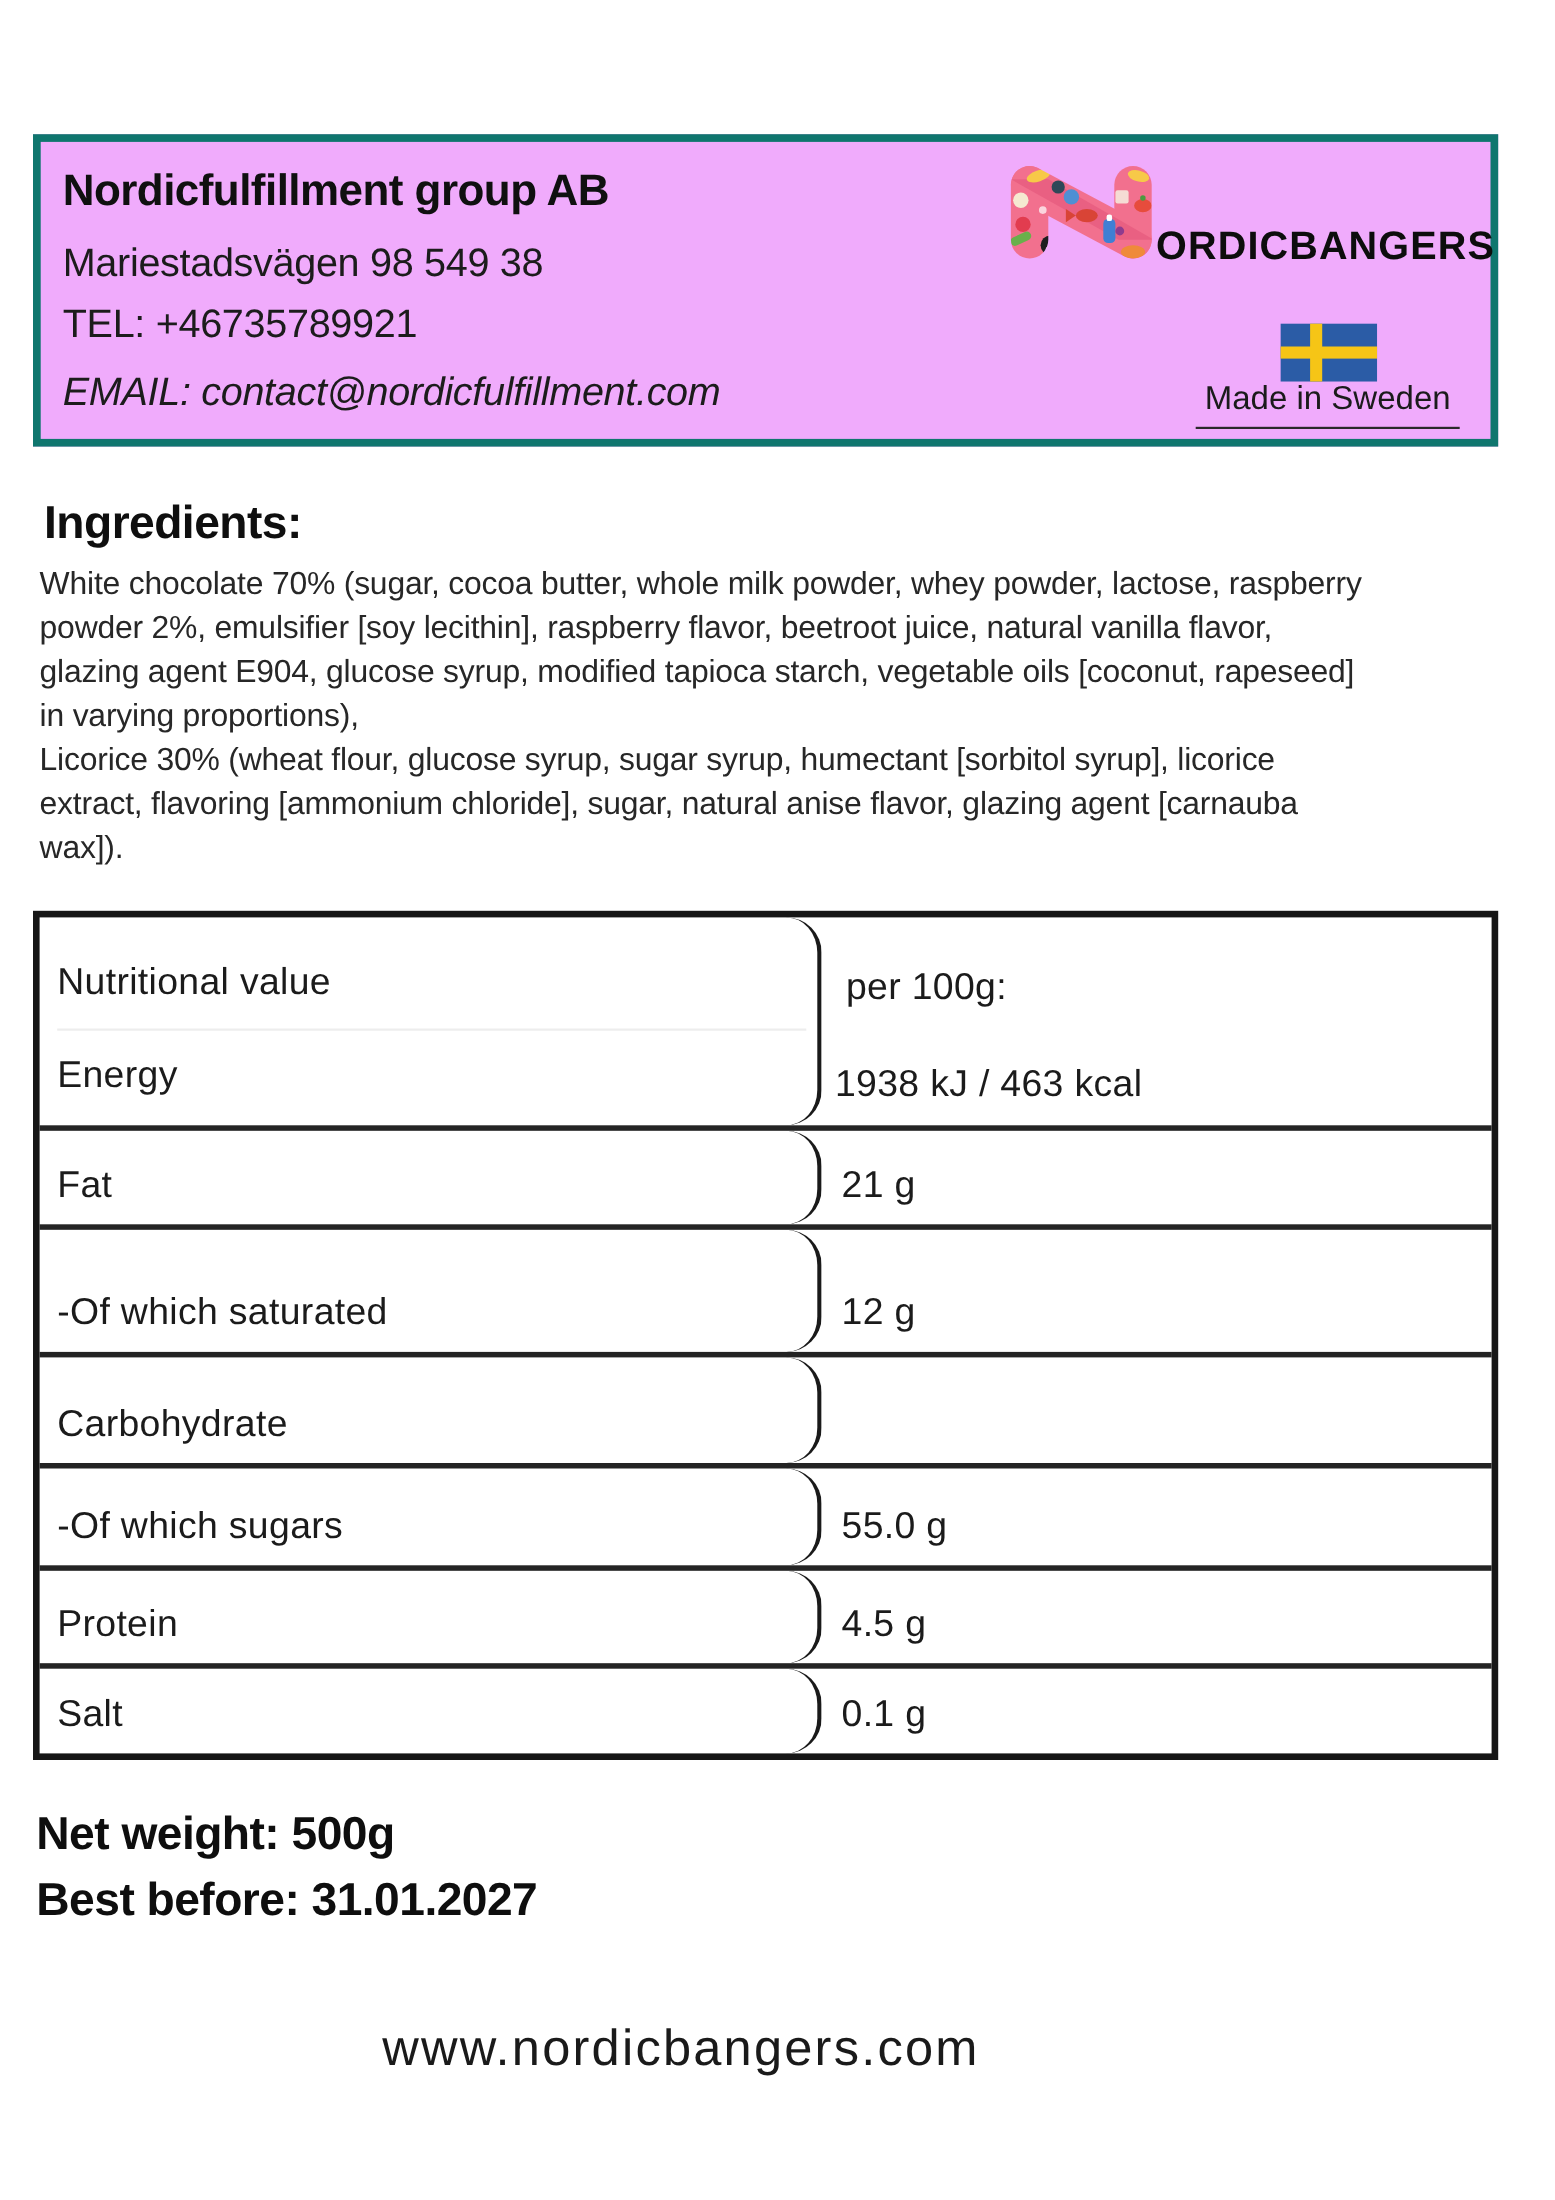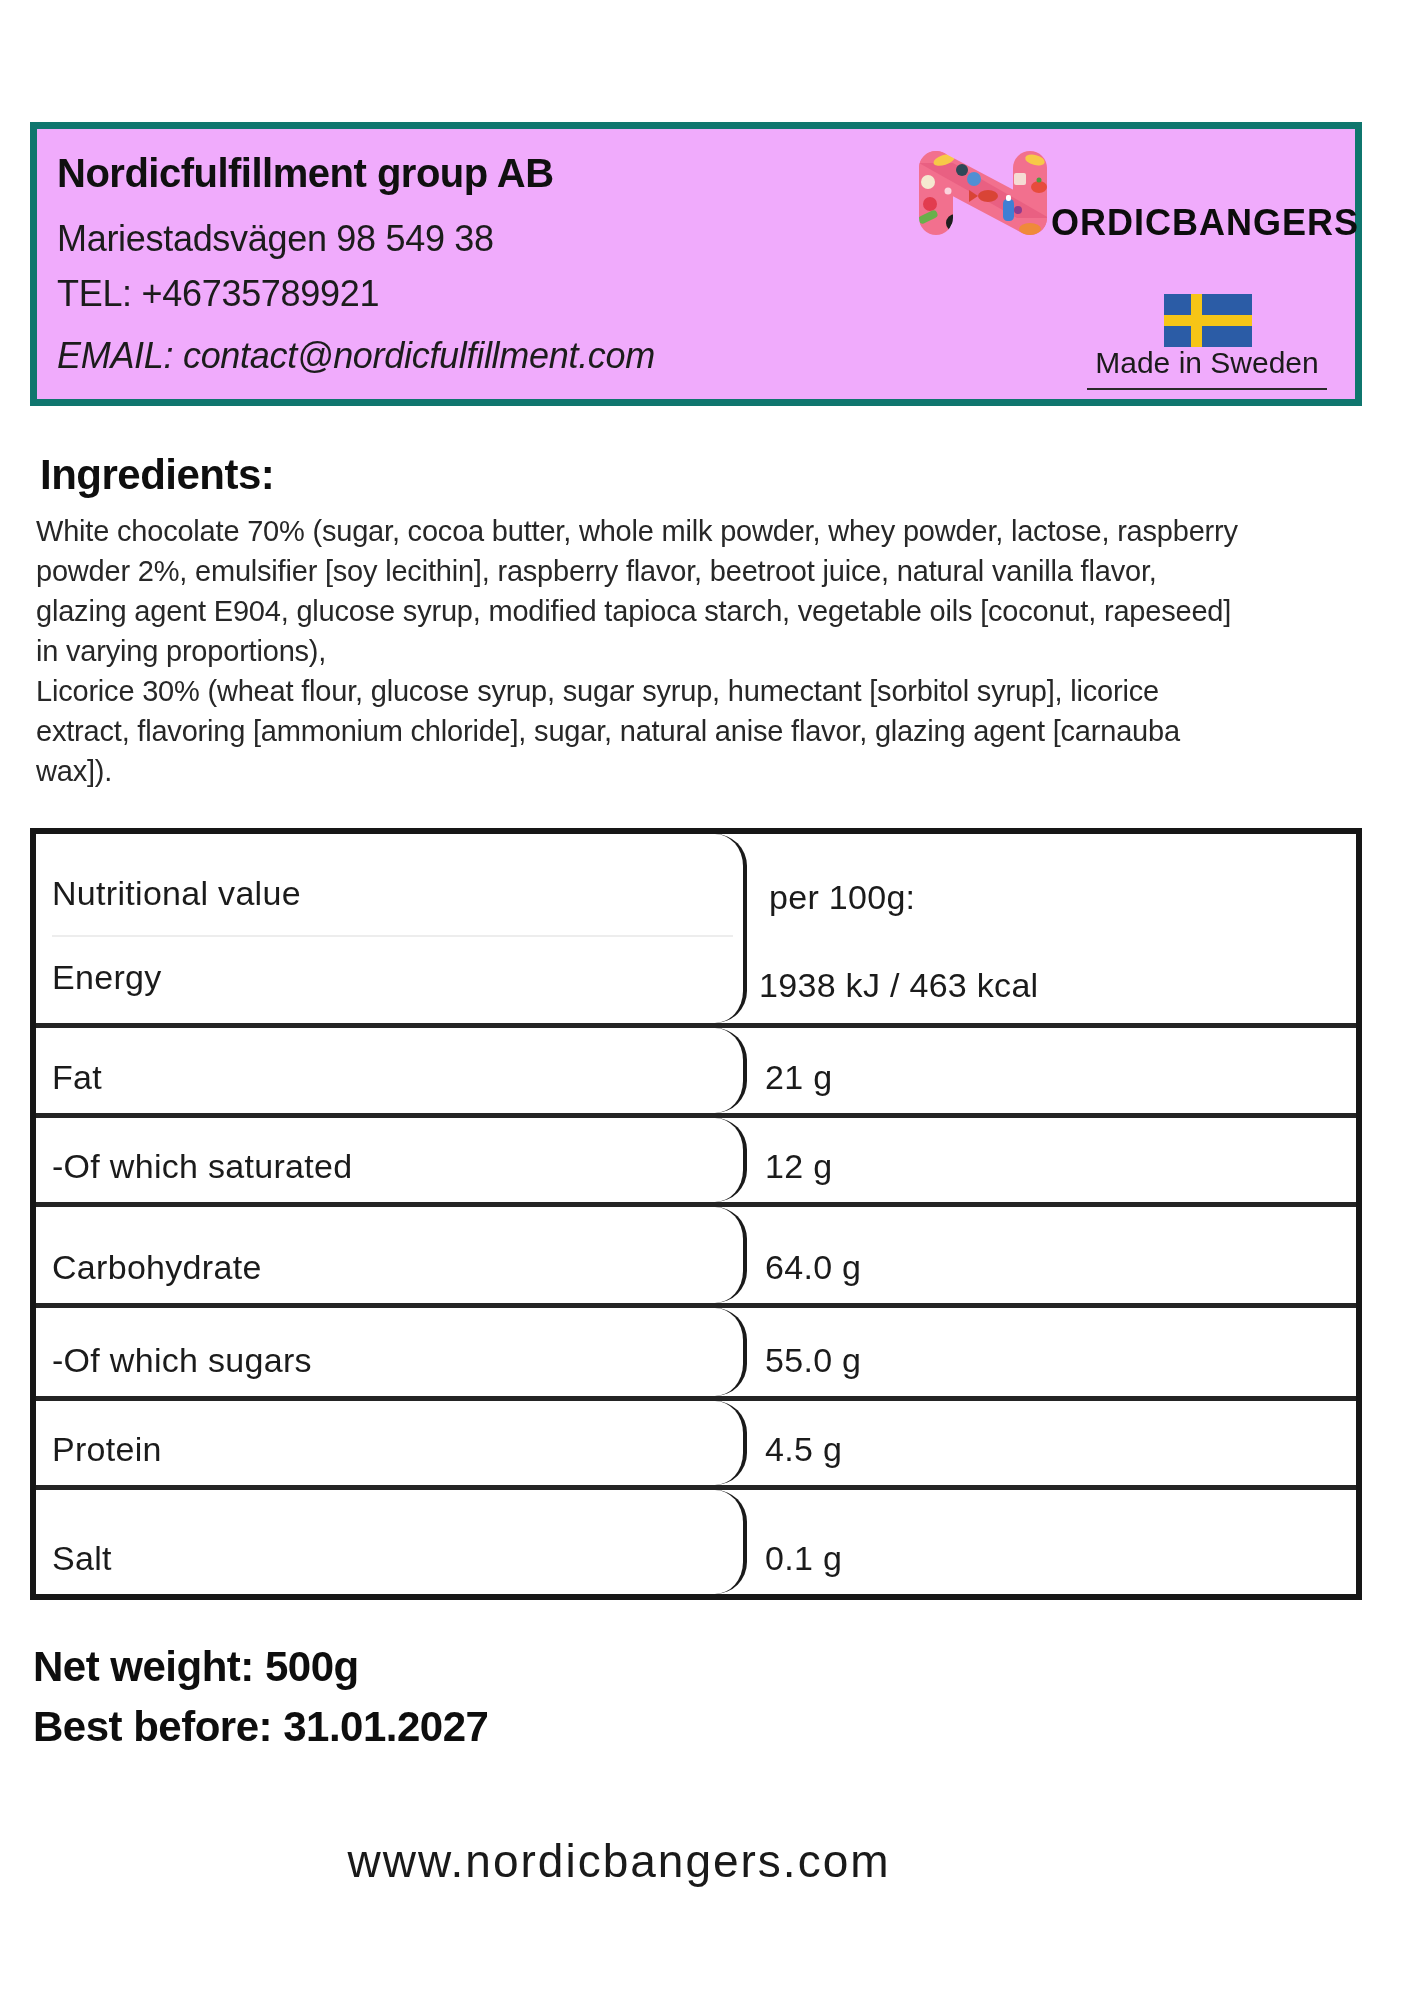--- a/index.html
+++ b/index.html
@@ -55,21 +55,21 @@
 
   
   .ntable {
     position:absolute; left:30px; top:828px; width:1332px; height:772px;
     border:6px solid #161616; background:#fff;
     display:flex; flex-direction:column;
     font-size:34px; color:#1b1b1b; letter-spacing:0.3px;
   }
   .trow { display:grid; grid-template-columns:711px 1fr; flex:0 0 auto; }
   .trow + .trow { border-top:5px solid #242424; }
-  .r1 { height:189px; } .r2 { height:90px; } .r3 { height:89px; }
+  .r1 { height:189px; } .r2 { height:90px; } .r3 { height:116px; }
   .r4 { height:101px; } .r5 { height:93px; } .r6 { height:89px; }
   .r7 { flex:1 1 auto;text-align:center; }
   .cell { display:flex; align-items:flex-end; padding:0 10px 16px 16px; }
   .cell.left { border-right:4px solid #1a1a1a;border-radius:32px; }
   .cell.val { padding-left:18px; }
   .hcell {
     flex-direction:column; align-items:flex-start; justify-content:space-between;
     padding-top:40px; padding-bottom:26px;
   }
   .hcell.left .col-head {
@@ -177,21 +177,20 @@
   <div class="trow r2">
     <div class="cell left">Fat</div>
     <div class="cell val">21 g</div>
   </div>
   <div class="trow r3">
     <div class="cell left">-Of which saturated</div>
     <div class="cell val">12 g</div>
   </div>
   <div class="trow r4">
     <div class="cell left">Carbohydrate</div>
-    <div class="cell val">64.0 g</div>
   </div>
   <div class="trow r5">
     <div class="cell left">-Of which sugars</div>
     <div class="cell val">55.0 g</div>
   </div>
   <div class="trow r6">
     <div class="cell left">Protein</div>
     <div class="cell val">4.5 g</div>
   </div>
   <div class="trow r7">

